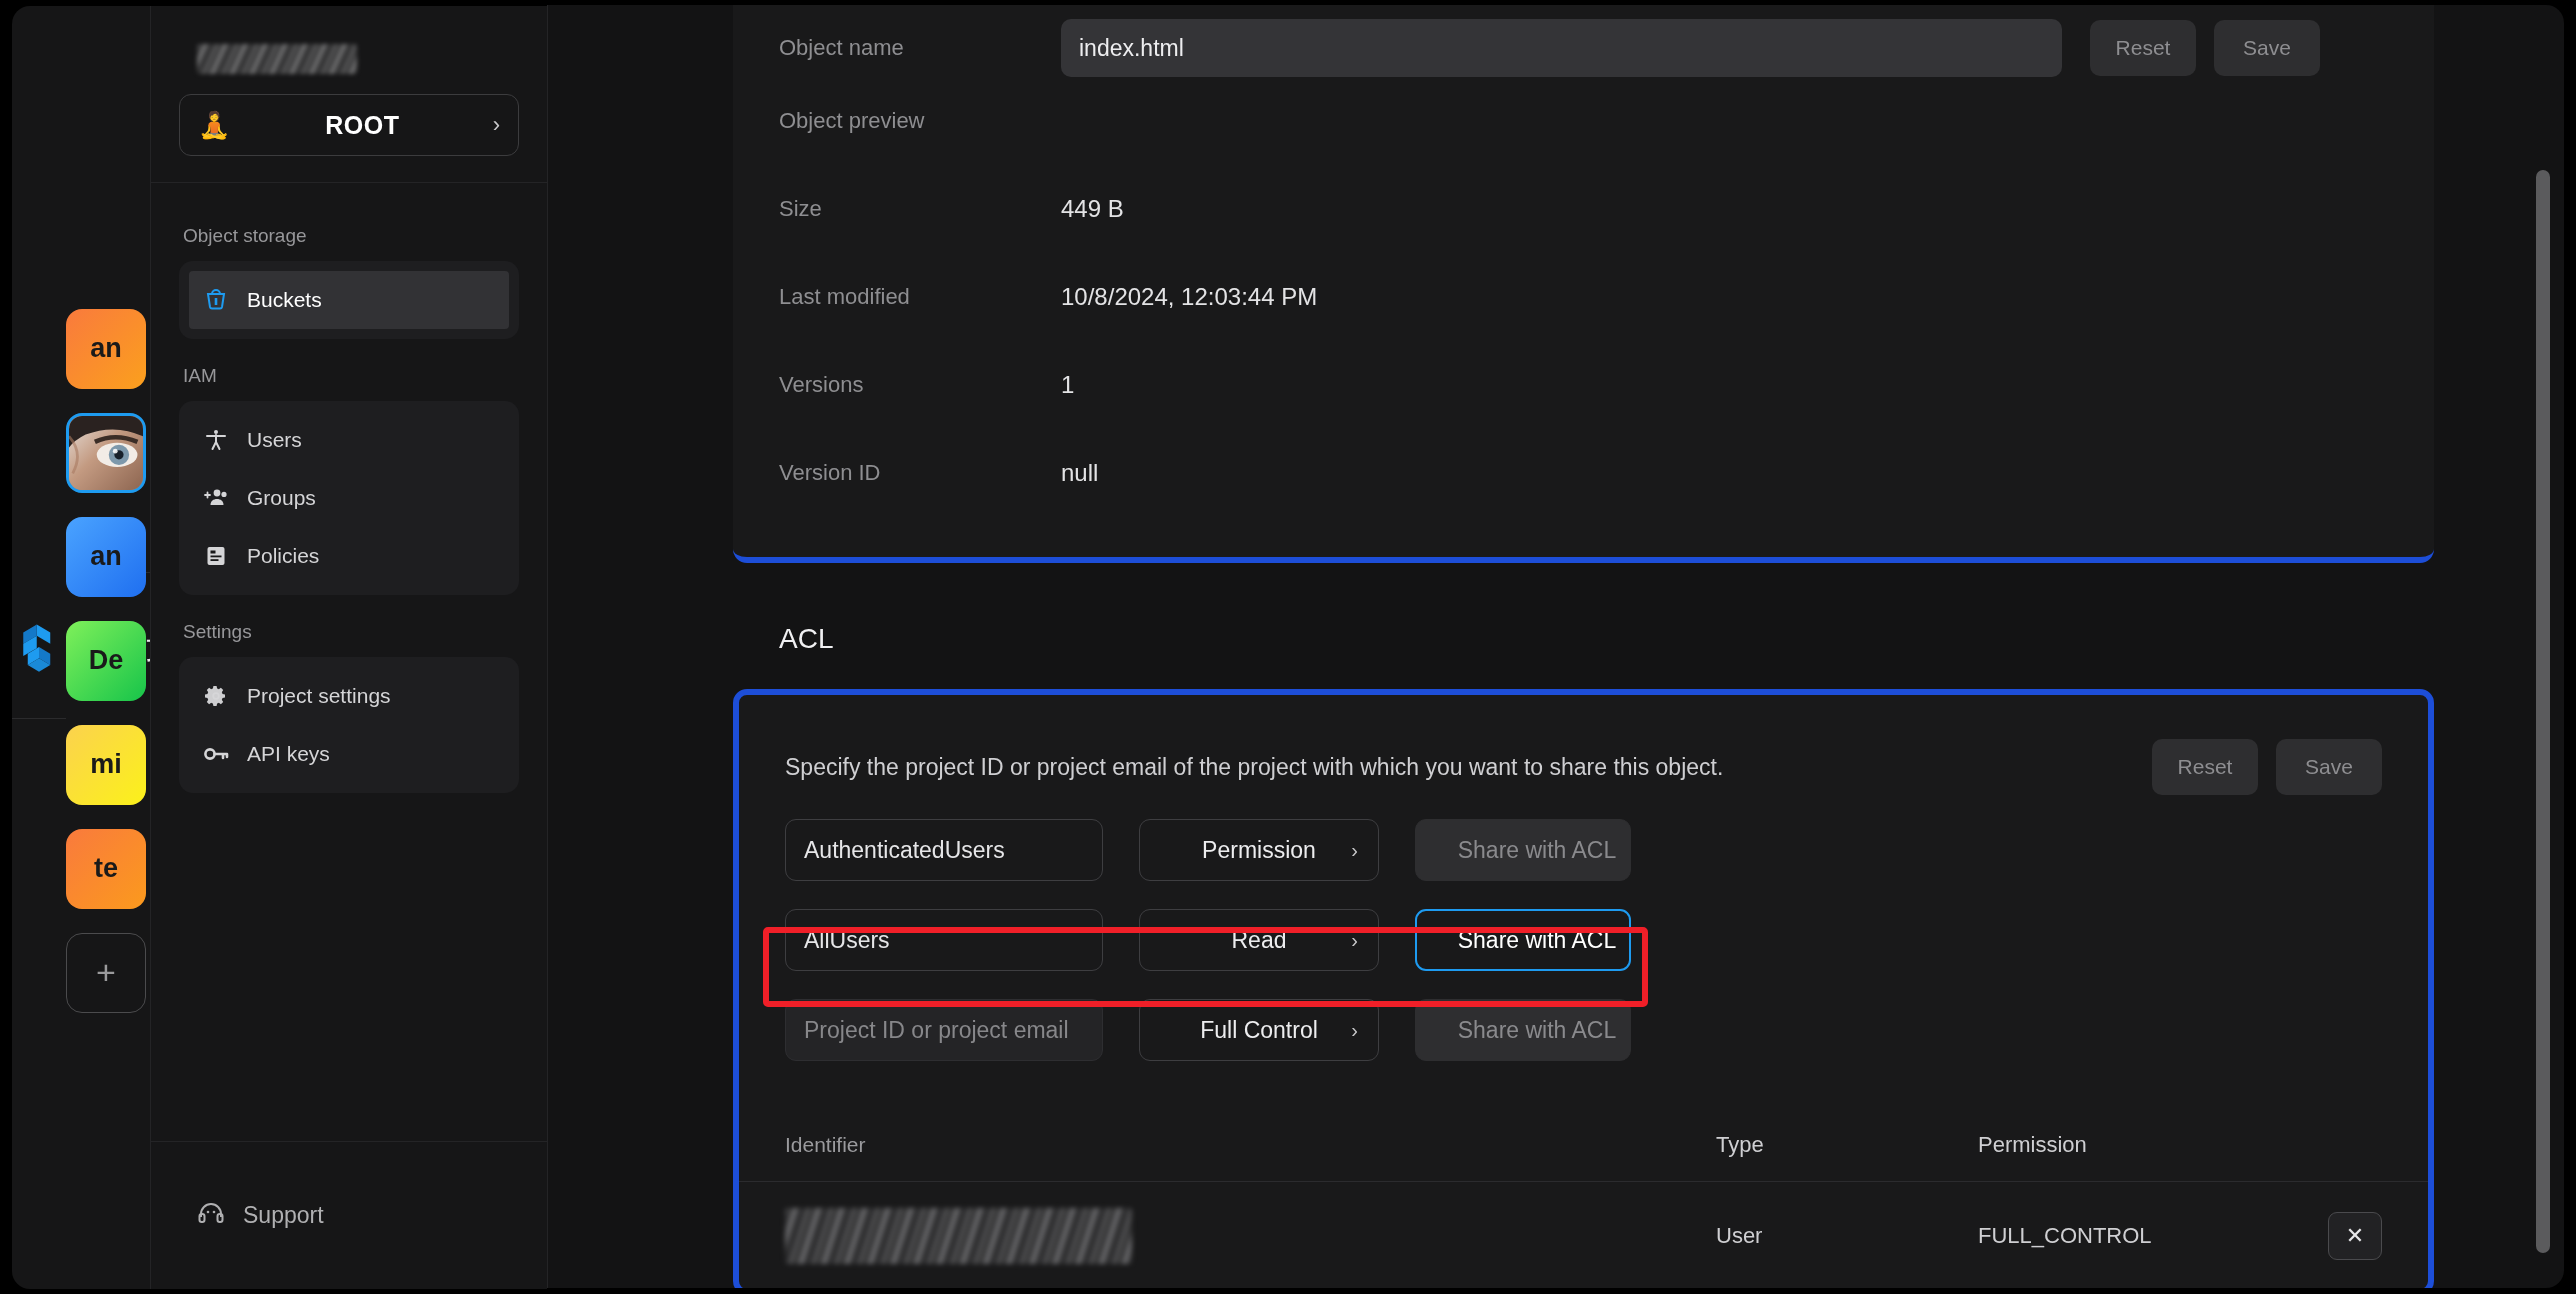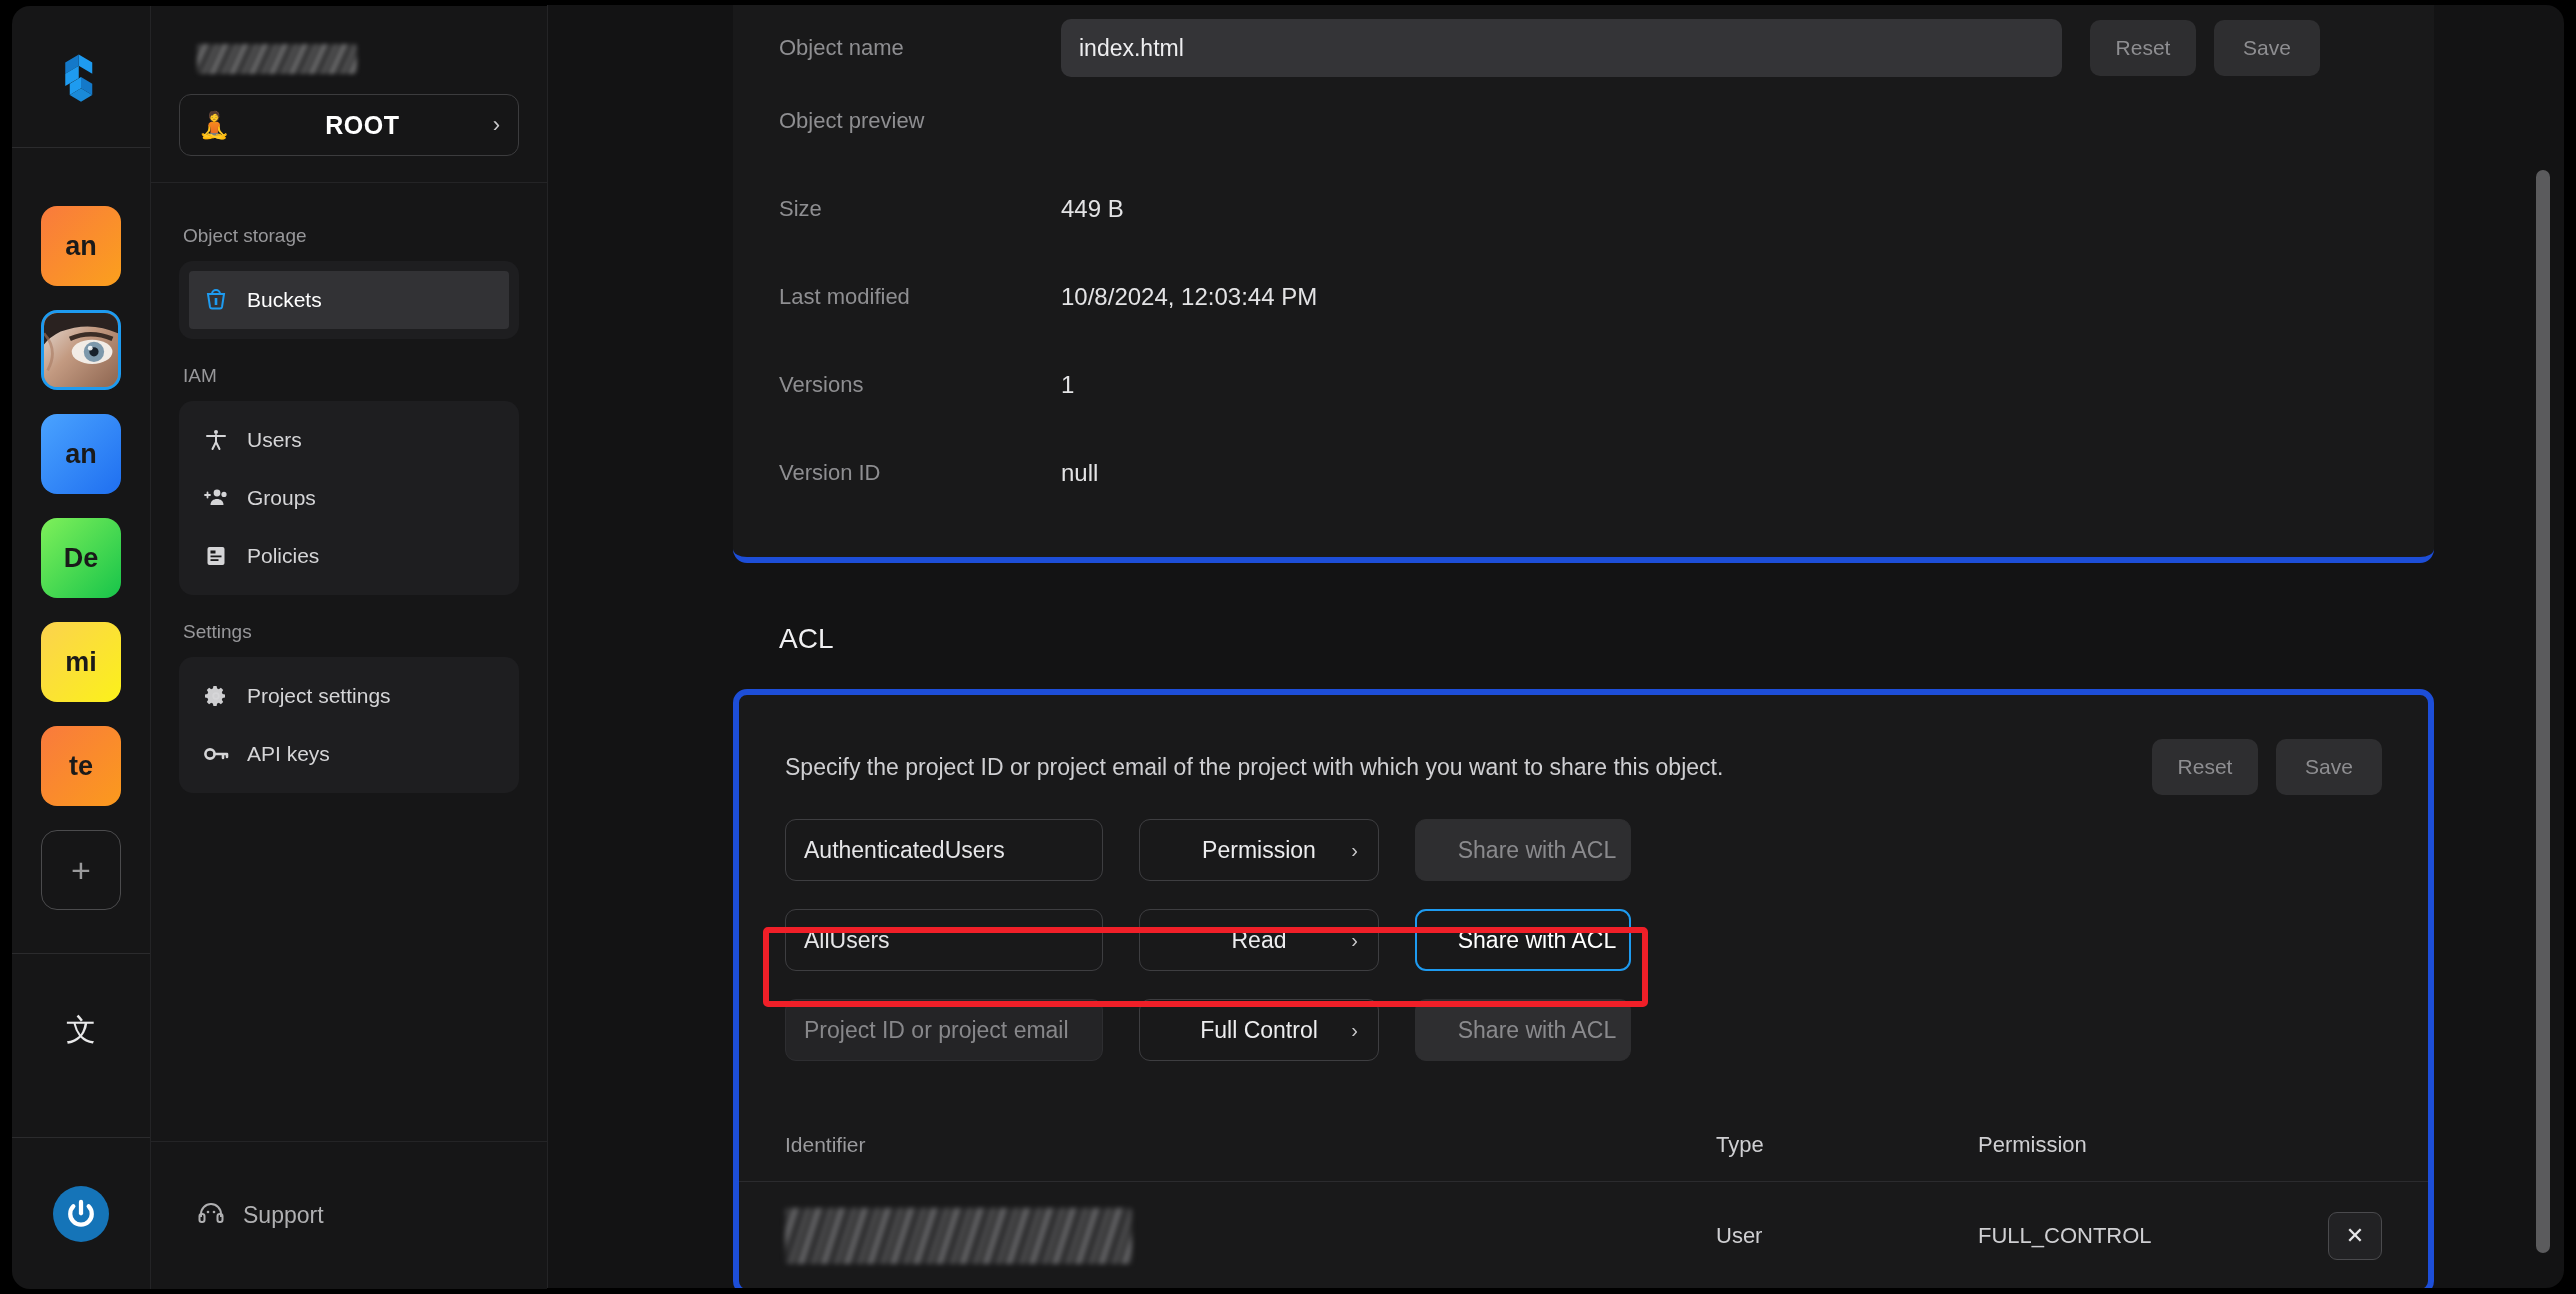--- a/index.html
+++ b/index.html
@@ -15,24 +15,23 @@
     background: #000;
     display: flex;
   }
   
   .rail {
     position: absolute;
     left: 12px; top: 6px;
     width: 138px; height: 1283px;
     background: #161617;
     border-radius: 18px 0 0 18px;
-    display: flex; flex-direction: column;
+    display: flex; flex-direction: row;
     align-items: center;
     overflow: hidden;
-    gap: 32px;
   }
   .rail-logo-wrap {
     width: 100%; height: 142px;
     display: flex; align-items: center; justify-content: center;
     border-bottom: 1px solid #2b2b2d;
   }
   .cube-logo { width: 54px; height: 54px; display:block; }
   .rail-avatars {
     flex: 1;
     width: 100%;

